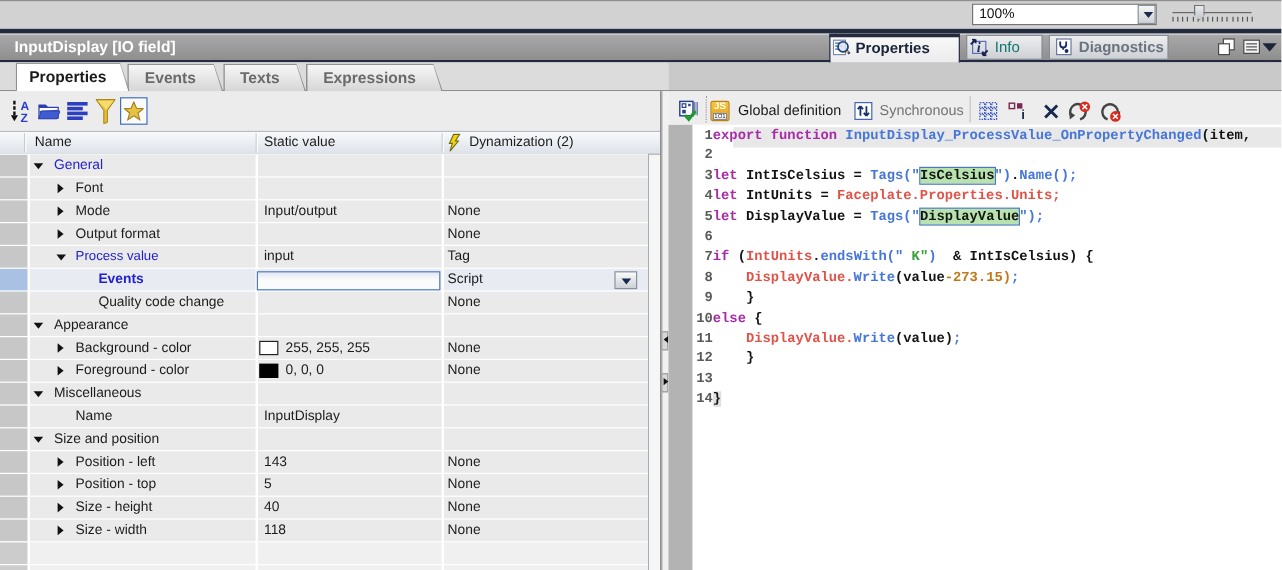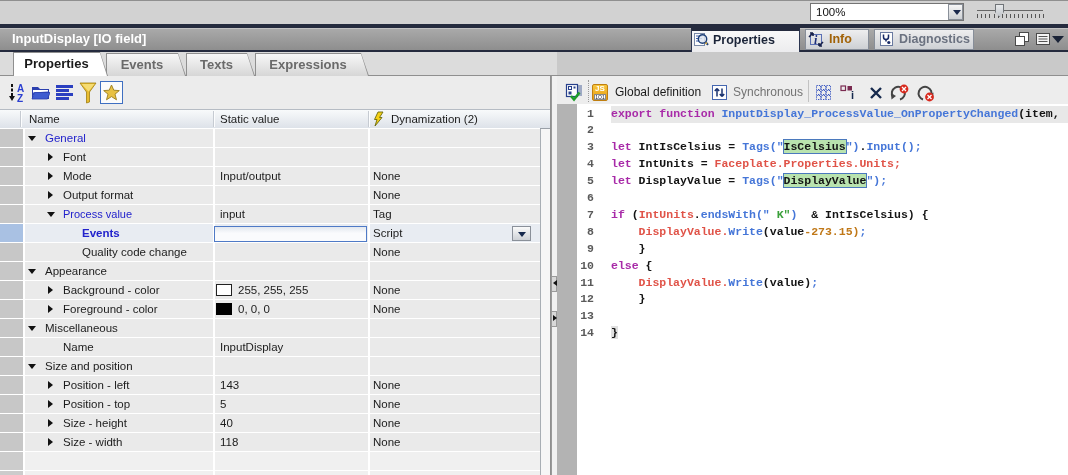--- a/index.html
+++ b/index.html
@@ -45,21 +45,21 @@
     <circle cx="12.2" y="11" cy="11.2" r="1" fill="#e8b23c"></circle>
   </svg>
 <div class="ab" style="left:713px;top:30px;width:85px;height:21px;color:#1b2438;font-size:12.5px;font-weight:bold;line-height:21px;z-index:6;">Properties</div>
 <div class="ab" style="left:805px;top:29px;width:64px;height:21px;background:linear-gradient(#eeeeef,#cdd0d4);border:1px solid #878e99;box-sizing:border-box;z-index:5;"></div>
 <svg class="ab" style="left:808px;top:32px;z-index:6" width="16" height="15" viewBox="0 0 16 15">
     <rect x="2.5" y="2.5" width="11" height="10" fill="none" stroke="#5a6fb4" stroke-width="1"></rect>
     <text x="6" y="11.5" font-family="Liberation Serif" font-size="12" font-weight="bold" font-style="italic" fill="#1e2f7a">i</text>
     <path d="M1 5 L5 1 M5 1 L2 1 M5 1 L5 4" stroke="#16204a" stroke-width="1.6" fill="none"></path>
     <path d="M15 10 L11 14 M11 14 L14 14 M11 14 L11 11" stroke="#16204a" stroke-width="1.6" fill="none"></path>
   </svg>
-<div class="ab" style="left:829px;top:29px;width:40px;height:15px;color:#a16207;font-size:12.5px;font-weight:bold;line-height:21px;z-index:6;">Info</div>
+<div class="ab" style="left:829px;top:29px;width:40px;height:15px;color:#0f766e;font-size:12.5px;font-weight:normal;line-height:21px;z-index:6;">Info</div>
 <div class="ab" style="left:874px;top:29px;width:100px;height:21px;background:linear-gradient(#eeeeef,#cdd0d4);border:1px solid #878e99;box-sizing:border-box;z-index:5;"></div>
 <svg class="ab" style="left:879px;top:31px;z-index:6" width="16" height="16" viewBox="0 0 16 16">
     <rect x="1.5" y="1.5" width="12" height="13" fill="#fdfdfd" stroke="#6a7aa0" stroke-width="1"></rect>
     <path d="M4.5 3.5 L4.5 6 A2.5 2.5 0 0 0 9.5 6 L9.5 3.5" fill="none" stroke="#182a66" stroke-width="1.5"></path>
     <path d="M7 8.5 L7 10.5" stroke="#182a66" stroke-width="1.5"></path>
     <circle cx="9.8" cy="11.5" r="1.6" fill="#182a66"></circle>
   </svg>
 <div class="ab" style="left:899px;top:29px;width:72px;height:21px;color:#6b7280;font-size:12.5px;font-weight:bold;line-height:21px;z-index:6;">Diagnostics</div>
 <svg class="ab" style="left:1014px;top:31px;z-index:6" width="18" height="16" viewBox="0 0 18 16">
     <rect x="5.5" y="1.5" width="9" height="9" fill="#fff" stroke="#4a4a4a"></rect>
@@ -274,29 +274,29 @@
     <path d="M16 13 A6.5 6.5 0 1 0 8 16.5" fill="none" stroke="#444" stroke-width="2"></path>
     <path d="M18.5 9.5 L13 13 L18 16.5 Z" fill="#444"></path>
     <circle cx="14.5" cy="14" r="4.4" fill="#d82a1e"></circle>
     <path d="M12.5 12 L16.5 16 M16.5 12 L12.5 16" stroke="#fff" stroke-width="1.3"></path>
   </svg>
 <style>
 .code{position:absolute;left:577px;top:105.6px;font-family:"Liberation Mono",monospace;
  font-size:11.5px;font-weight:bold;color:#141414;}
 .code .l{height:16.9px;line-height:16.9px;white-space:pre;}
 .ln{display:inline-block;width:17px;text-align:right;color:#5a5a5a;}
-.cd{margin-left:17px;}
+.cd{}
 .kw{color:#a82aa8;}.fn{color:#4576d8;}.rd{color:#e05348;}.gr{color:#3aa03a;}.nm{color:#c07818;}
 .hl{background:#b9e3ae;outline:1px solid #4b79bd;}
 .br{background:#e0e0e0;}
 </style>
 <div class="code">
 <div class="l"><span class="ln">1</span><span class="cd"><span class="kw">export</span> <span class="kw">function</span> <span class="fn">InputDisplay_ProcessValue_OnPropertyChanged</span>(item,</span></div>
 <div class="l"><span class="ln">2</span></div>
-<div class="l"><span class="ln">3</span><span class="cd"><span class="kw">let</span> IntIsCelsius = <span class="fn">Tags</span><span class="fn">("</span><span class="hl">IsCelsius</span><span class="fn">")</span>.<span class="fn">Input();</span></span></div>
+<div class="l"><span class="ln">3</span><span class="cd"><span class="kw">let</span> IntIsCelsius = <span class="fn">Tags</span><span class="fn">("</span><span class="hl">IsCelsius</span><span class="fn">")</span>.<span class="fn">Name();</span></span></div>
 <div class="l"><span class="ln">4</span><span class="cd"><span class="kw">let</span> IntUnits = <span class="rd">Faceplate.Properties.Units;</span></span></div>
 <div class="l"><span class="ln">5</span><span class="cd"><span class="kw">let</span> DisplayValue = <span class="fn">Tags</span><span class="fn">("</span><span class="hl">DisplayValue</span><span class="fn">");</span></span></div>
 <div class="l"><span class="ln">6</span></div>
 <div class="l"><span class="ln">7</span><span class="cd"><span class="kw">if</span> (<span class="rd">IntUnits</span>.<span class="fn">endsWith</span><span class="fn">("</span><span class="gr"> K"</span><span class="fn">)</span>  &amp; IntIsCelsius) {</span></div>
 <div class="l"><span class="ln">8</span><span class="cd">    <span class="rd">DisplayValue.</span><span class="fn">Write</span>(value<span class="nm">-273.15)</span><span class="fn">;</span></span></div>
 <div class="l"><span class="ln">9</span><span class="cd">    }</span></div>
 <div class="l"><span class="ln">10</span><span class="cd"><span class="kw">else</span> {</span></div>
 <div class="l"><span class="ln">11</span><span class="cd">    <span class="rd">DisplayValue.</span><span class="fn">Write</span>(value)<span class="fn">;</span></span></div>
 <div class="l"><span class="ln">12</span><span class="cd">    }</span></div>
 <div class="l"><span class="ln">13</span></div>

